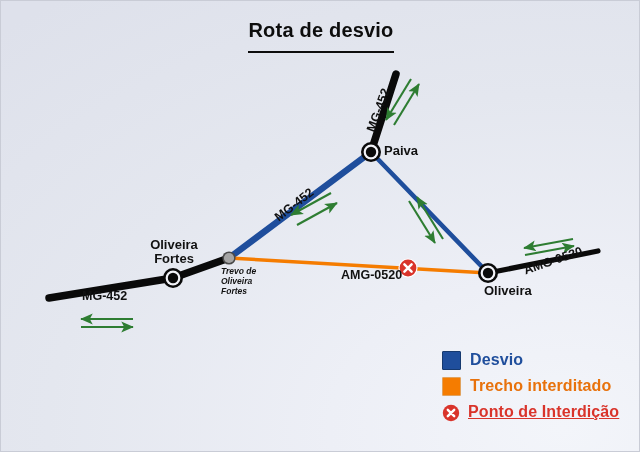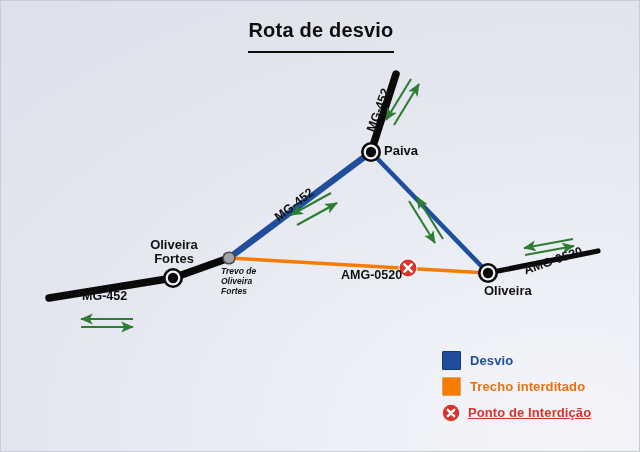--- a/index.html
+++ b/index.html
@@ -81,21 +81,21 @@
     margin-right: 9px;
     border-radius: 1px;
   }
   .legend-xicon {
     width: 17px;
     height: 17px;
     flex: 0 0 17px;
     margin-right: 9px;
   }
   .legend-text {
-    font-size: 13px;
+    font-size: 16px;
     font-weight: bold;
     letter-spacing: .1px;
     text-align: right;
   }
 </style>
 </head>
 <body>
 
 <div id="map-figure">
 

